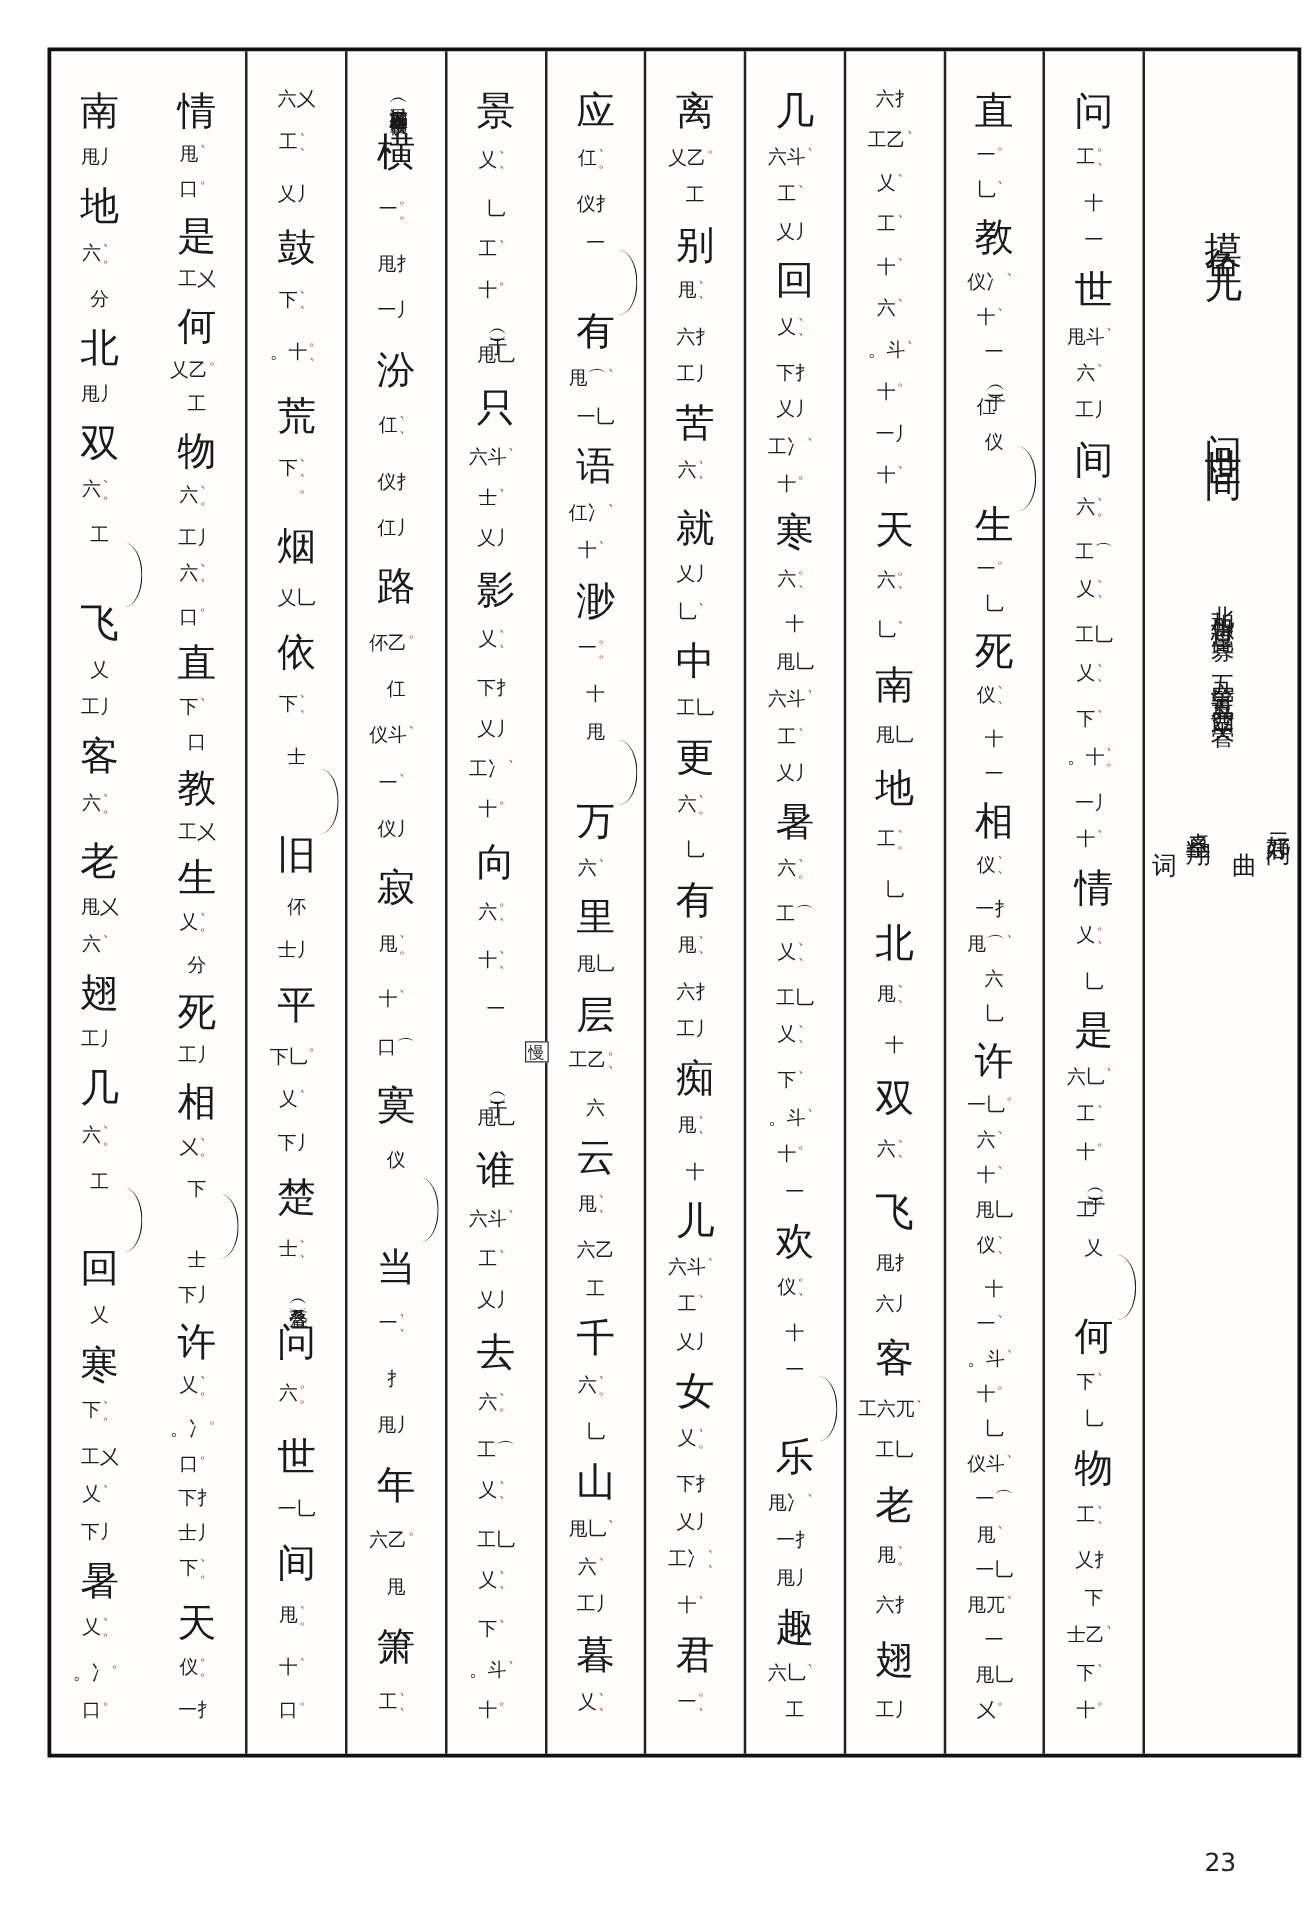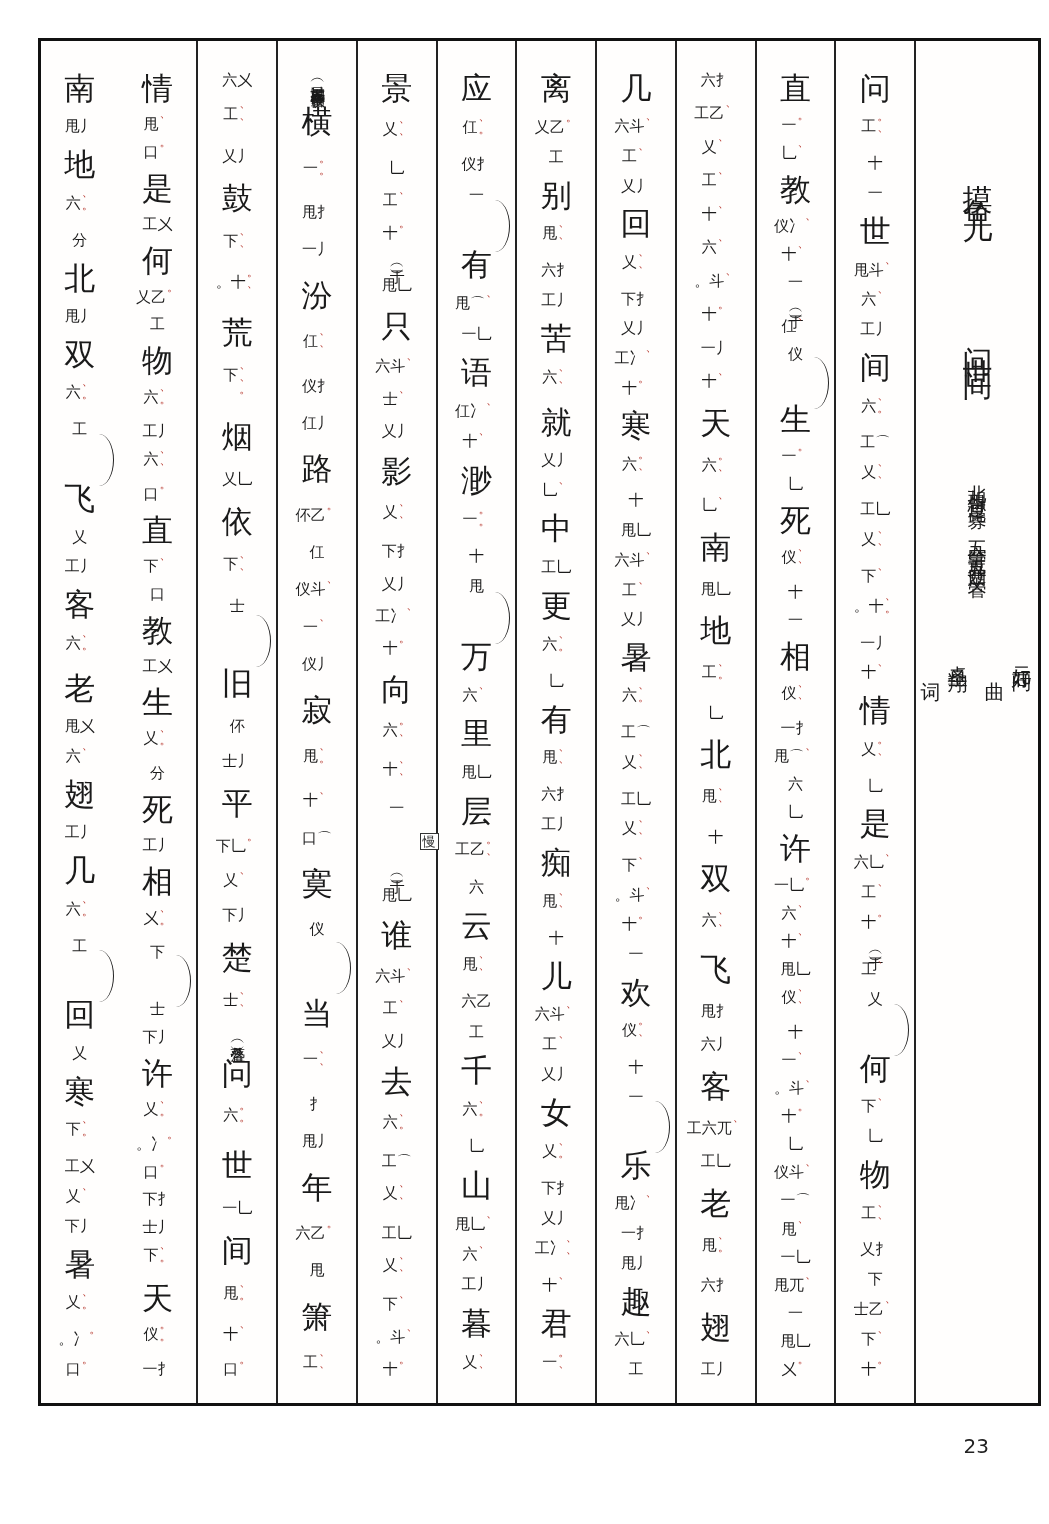--- a/index.html
+++ b/index.html
@@ -36,21 +36,21 @@
     text-orientation:upright;letter-spacing:0px;margin-top:-2px;}
   .ptoken{writing-mode:vertical-rl;text-orientation:upright;font-size:15px;
     line-height:1;letter-spacing:1px;}
   .htoken{writing-mode:vertical-rl;text-orientation:upright;font-size:15px;
     line-height:1.05;letter-spacing:1px;}
   .slur{width:15px;height:52px;border-right:1.3px solid #222;
     border-radius:0 15px 15px 0 / 0 26px 26px 0;align-self:flex-end;
     margin:-18px 4px -18px 0;}
   .boxmark{border:1px solid #333;font-size:13px;padding:1px 2px;line-height:1;
     align-self:flex-end;margin-right:-4px;background:#fff;}
-  .page-num{position:absolute;right:60px;top:1434px;font-size:20px;
+  .page-num{position:absolute;right:60px;top:1478px;font-size:20px;
     font-family:"DejaVu Sans","Liberation Sans",sans-serif;color:#222;margin-left:36px;}
 </style>
 </head>
 <body>
 
 <div class="sheet">
   <div class="col title-col">
     <div class="vtext piece-title">摸鱼儿</div>
     <div class="vtext piece-subtitle">问世间</div>
     <div class="vtext mode-line">北相思过昆寡</div>

